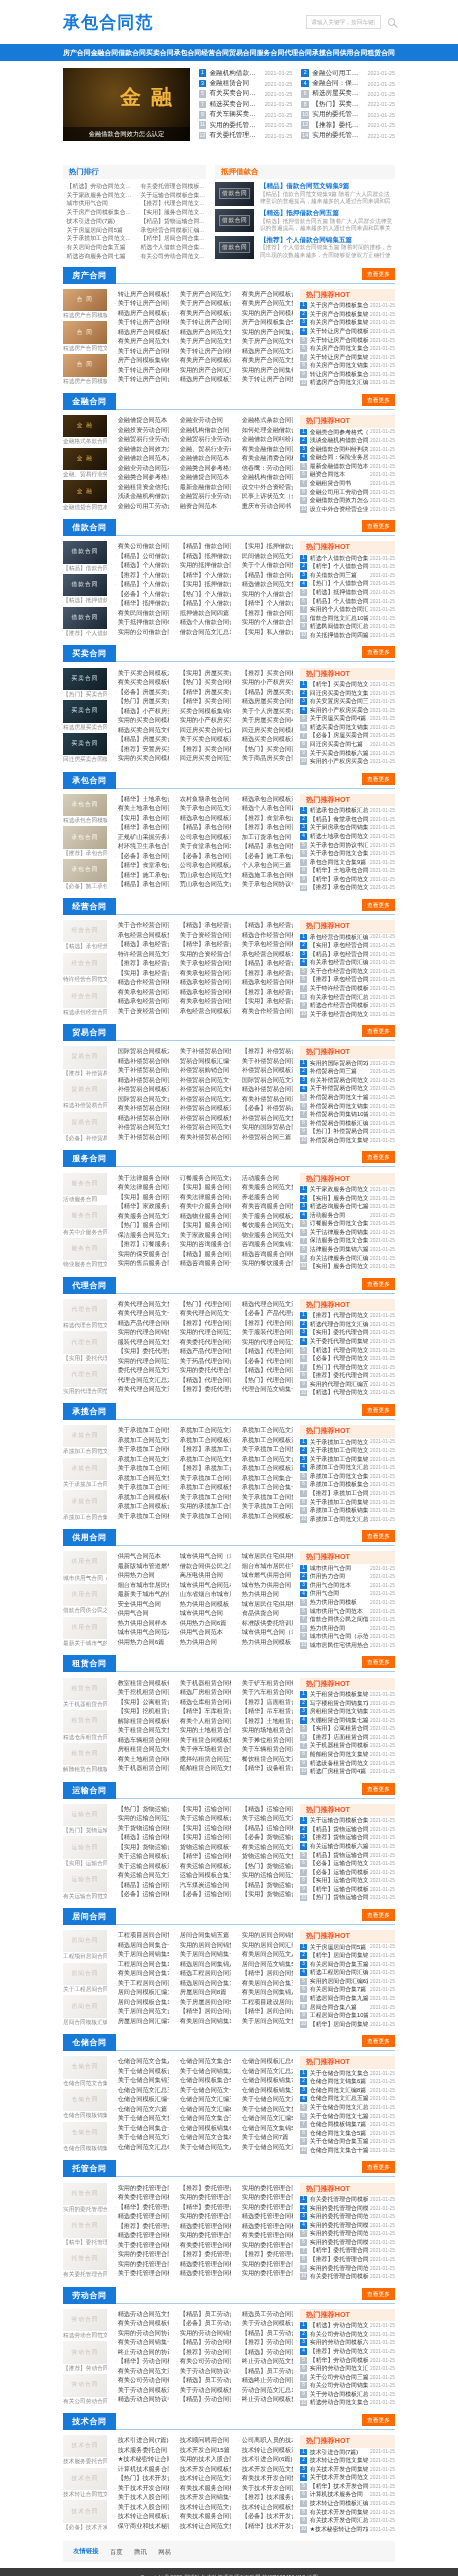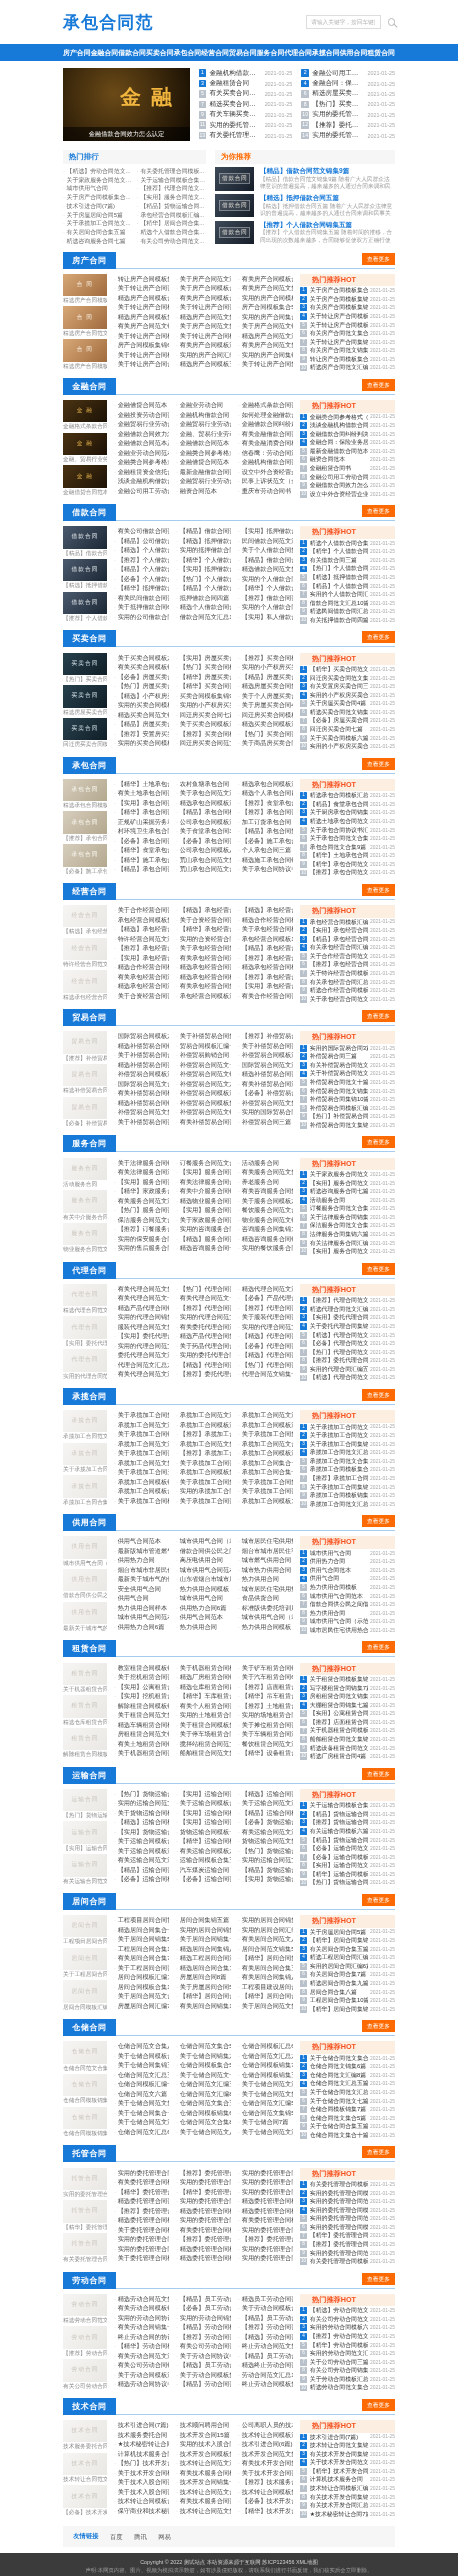--- a/index.html
+++ b/index.html
@@ -31,21 +31,21 @@
   .feat-img-label { position:absolute; top:15px; left:0; right:0; text-align:center; font-size:20.6px; font-weight:bold; color:#f2b63e; letter-spacing:10.3px; text-indent:10.3px; font-family:"DejaVu Sans","Liberation Sans",sans-serif;padding-left:39px; }
   .feat-cap { position:absolute; bottom:0; left:0; right:0; height:13.8px; line-height:13.8px; background:rgba(0,0,0,.55); color:#fff; font-size:6.3px; text-align:center; }
   .feat-list { flex:1; margin-left:8.6px; display:grid; grid-template-columns:1fr 1fr; column-gap:9.2px; grid-template-rows:repeat(7,1fr); }
   .feat-item { display:flex; align-items:center; min-width:0; }
   .badge { width:7.5px; height:7.5px; line-height:7.5px; flex:none; background:#b9c2ca; color:#fff; font-size:5.2px; text-align:center; margin-right:3.4px; border-radius:0.6px; }
   .badge-blue { background:#1779d8; }
   .feat-title { flex:1; font-size:6.6px; color:#333; white-space:nowrap; overflow:hidden; text-overflow:ellipsis; }
   .feat-date { font-size:5.4px; color:#aaa; margin-left:4.6px; flex:none; }
 
   
-  .boxes { margin-top:9px; }
+  .boxes { margin-top:24px; }
   .boxes .wrap { display:flex; gap:9.2px; height:96px; }
   .box-strip { background:#f6f6f6; height:13.8px; line-height:13.8px; padding-left:5.7px; font-size:7.5px; font-weight:bold; }
   .hotrank { width:143px; flex:none; }
   .hotrank .box-strip { color:#1779d8; }
   .hr-items { margin-top:3.4px; display:grid; grid-template-columns:1fr 1fr; column-gap:4.6px; grid-auto-rows:8.7px; }
   .hr-item { font-size:5.9px; color:#666; line-height:8.7px; white-space:nowrap; overflow:hidden; min-width:0; }
   .hr-item::before { content:'· '; color:#bbb; }
   .recommend { flex:1; min-width:0; }
   .recommend .box-strip { color:#ff6a00; }
   .rec-card { display:flex; margin-top:3.4px; height:23.5px; }
@@ -64,21 +64,21 @@
   .sec-thumbs { width:44px; flex:none; }
   .thumb { margin-bottom:2.3px; }
   .thumb-img { height:22.4px; display:flex; align-items:center; justify-content:center; }
   .thumb-img span { font-size:5.7px; letter-spacing:1.1px; }
   .thumb-cap { font-size:5.7px; color:#888; height:8px; line-height:8px; white-space:nowrap; overflow:hidden; }
   .sec-cols { flex:1; min-width:0; display:flex; gap:6.9px; margin-left:6.9px; }
   .sec-col { flex:1; min-width:0; }
   .sec-link { display:block; height:9.5px; line-height:9.5px; font-size:6.2px; color:#444; white-space:nowrap; overflow:hidden; }
   .sec-link::before { content:'· '; color:#bbb; }
   .sec-hot { width:95px; flex:none; margin-left:6.9px; }
-  .sec-hot-strip { background:#fdeee2; height:12.6px; line-height:12.6px; padding-left:12px; color:#f5511d; font-size:7.2px; font-weight:bold; }
+  .sec-hot-strip { background:#fdeee2; height:12.6px; line-height:12.6px; padding-left:6px; color:#f5511d; font-size:7.2px; font-weight:bold; }
   .sh-row { display:flex; align-items:center; height:8.4px; margin-top:0.2px; min-width:0; }
   .sh-badge { width:6.9px; height:6.9px; line-height:6.9px; flex:none; background:#b9c2ca; color:#fff; font-size:4.6px; text-align:center; margin-right:2.9px; border-radius:0.6px; }
   .sh-badge.blue { background:#1779d8; }
   .sh-text { flex:1; min-width:0; font-size:5.9px; color:#333; white-space:nowrap; overflow:hidden; }
   .sh-date { font-size:4.9px; color:#aaa; margin-left:2.3px; flex:none; }
 
   
   .friends { margin-top:8px; }
   .friends .inner { background:#f6f6f6; height:20.6px; display:flex; align-items:center; padding:0 10.3px; }
   .friends-label { color:#1779d8; font-size:6.3px; font-weight:bold; margin-right:11.5px; }
@@ -218,21 +218,21 @@
           <a class="hr-item ell">承包经营合同模板汇编...</a>
           <a class="hr-item ell">关于承揽加工合同范文...</a>
           <a class="hr-item ell">【精华】居间合同合集...</a>
           <a class="hr-item ell">有关居间合同合集五篇</a>
           <a class="hr-item ell">精选个人借款合同合集...</a>
           <a class="hr-item ell">精选咨询服务合同七篇</a>
           <a class="hr-item ell">有关公司劳动合同范文...</a>
         </div>
     </div>
     <div class="recommend">
-      <div class="box-strip">为你推荐</div>
+      <div class="box-strip">抵押借款合</div>
       <div>
           <div class="rec-card">
             <div class="rec-img">
               <span>借款合同</span>
             </div>
             <div class="rec-body">
               <div class="rec-title ell">【精品】借款合同范文锦集9篇</div>
               <div class="rec-desc">【精品】借款合同范文锦集9篇 随着广大人民群众法律意识的普遍提高，越来越多的人通过合同来调和民事关系，合同能够促使双方正确行使权力，严格履行义</div>
             </div>
           </div>

